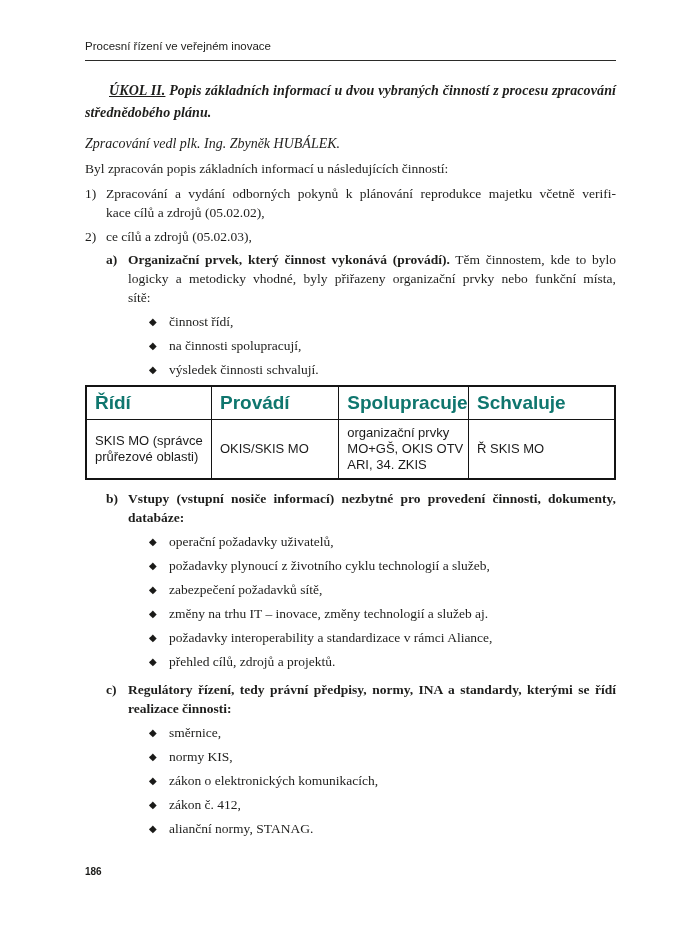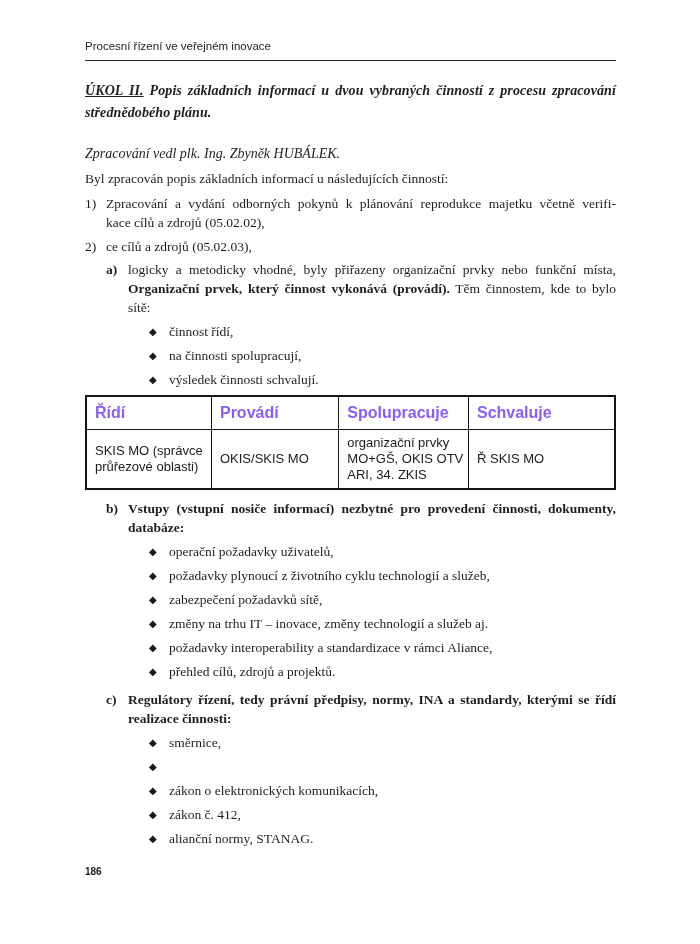--- a/index.html
+++ b/index.html
@@ -18,25 +18,25 @@
     font-size: 11.5px; line-height: 12px; color: #222220;
   }
   .rule { border-bottom: 1.5px solid #2b2b29; margin-top: 8px; }
 
   .title {
     margin-top: 19px;
     font-style: italic; font-weight: bold;
     font-size: 14px; line-height: 22px;
     letter-spacing: 0.1px;
   }
-  .title-label { text-decoration: underline; }
+  .title-label { text-decoration: underline; margin-left: 24px; }
 
   .jline { text-align: justify; text-align-last: justify; }
 
-  .subtitle { margin-top: 20px; font-style: italic; font-size: 14px; line-height: 20px; }
+  .subtitle { margin-top: 10px; font-style: italic; font-size: 14px; line-height: 20px; }
 
   .body-text { font-size: 13.5px; line-height: 19px; }
   .intro { margin-top: 5px; }
 
   .num-item { display: flex; margin-top: 5px; }
   .num-item.first { margin-top: 6px; }
   .nmark { width: 21px; flex: none; }
   .itext { flex: 1; min-width: 0; }
 
   .letter-sec { margin-top: 4px; padding-left: 21px; }
@@ -54,22 +54,22 @@
     font-family: "Liberation Sans", sans-serif;
     table-layout: fixed;
     border: 2px solid #141414;
   }
   .dtable th, .dtable td {
     border: 1.5px solid #141414;
     text-align: left; vertical-align: middle;
     overflow: hidden;
   }
   .dtable th {
-    font-size: 16px; line-height: 16px; font-weight: bold;
-    padding: 8px 8px; white-space: nowrap; color: #8b5cf6;
+    font-size: 19px; line-height: 16px; font-weight: bold;
+    padding: 8px 8px; white-space: nowrap; color: #0f766e;
   }
   .dtable td { font-size: 13px; line-height: 16px; padding: 5px 8px; color: #1b1b1b; }
   .cell-line { white-space: nowrap; }
   .col-1 { width: 23.5%; } .col-2 { width: 24%; } .col-3 { width: 24.5%; } .col-4 { width: 28%; }
   .sec-after-table { margin-top: 9px; }
 
   .pageno {
     position: absolute; left: 85px; top: 866px;
     font-family: "Liberation Sans", sans-serif;
     font-weight: bold; font-size: 10px; color: #1a1a18;
@@ -104,22 +104,22 @@
     <div class="nmark">2)</div>
     <div class="itext">
       <div>ce cílů a zdrojů (05.02.03),</div>
     </div>
   </div>
 
   <div class="letter-sec body-text">
     <div class="letter-head">
       <div class="lmark">a)</div>
       <div class="itext">
+        <div class="jline"><span class="b">Organizační prvek, který činnost vykonává (provádí).</span> <span>Těm činnostem, kde to bylo</span></div>
         <div class="jline">logicky a metodicky vhodné, byly přiřazeny organizační prvky nebo funkční místa,</div>
-        <div class="jline"><span class="b">Organizační prvek, který činnost vykonává (provádí).</span> <span>Těm činnostem, kde to bylo</span></div>
         <div>sítě:</div>
       </div>
     </div>
     <div class="bullet">
       <span class="bmark">◆</span>
       <span class="btext">činnost řídí,</span>
     </div>
     <div class="bullet">
       <span class="bmark">◆</span>
       <span class="btext">na činnosti spolupracují,</span>
@@ -201,20 +201,21 @@
         <div class="jline">Regulátory řízení, tedy právní předpisy, normy, INA a standardy, kterými se řídí</div>
         <div>realizace činnosti:</div>
       </div>
     </div>
     <div class="bullet">
       <span class="bmark">◆</span>
       <span class="btext">směrnice,</span>
     </div>
     <div class="bullet">
       <span class="bmark">◆</span>
+      <span class="btext">normy KIS,</span>
     </div>
     <div class="bullet">
       <span class="bmark">◆</span>
       <span class="btext">zákon o elektronických komunikacích,</span>
     </div>
     <div class="bullet">
       <span class="bmark">◆</span>
       <span class="btext">zákon č. 412,</span>
     </div>
     <div class="bullet">

